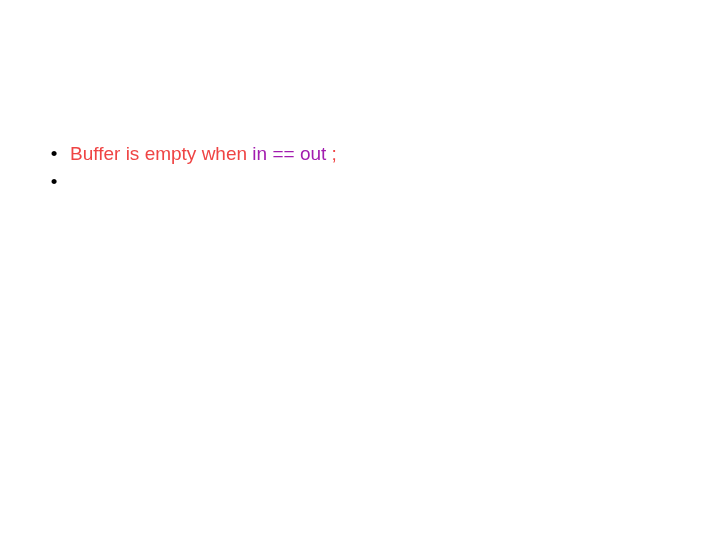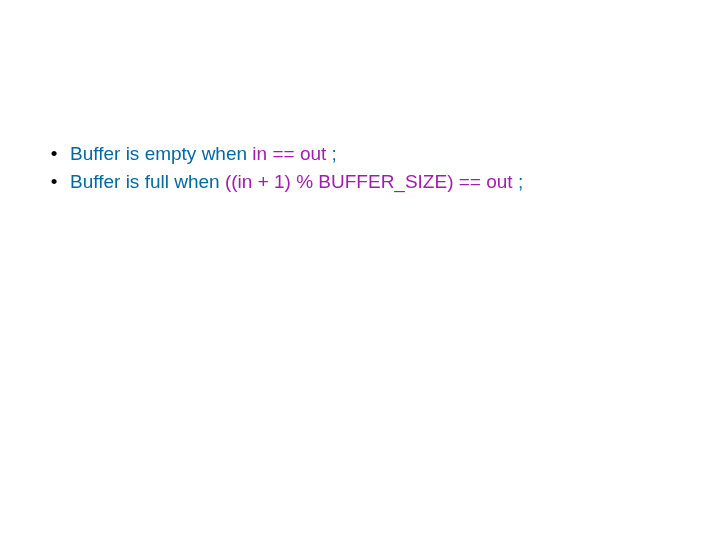--- a/index.html
+++ b/index.html
@@ -26,34 +26,31 @@
       line-height: 1.45;
       color: #000000;
     }
     .bullet {
       display: inline-block;
       width: 24px;
       text-align: center;
       color: #000000;
       margin-right: 4px;
     }
-    .text-black { color: #0369a1; }
+    .text-black { color: #ef4444; }
     .text-purple { color: #a21caf; }
   </style>
 </head>
 <body>
 
 <div class="slide">
   <ul>
     <li>
       <span class="bullet">•</span>
       <span>
         <span class="text-black">Buffer is empty when </span><span class="text-purple">in == out </span><span class="text-black">;</span>
       </span>
     </li>
     <li>
       <span class="bullet">•</span>
-      <span>
-        <span class="text-black">Buffer is full when </span><span class="text-purple">((in + 1) % BUFFER_SIZE) == out </span><span class="text-black">;</span>
-      </span>
     </li>
   </ul>
 </div>
 
 </body></html>

